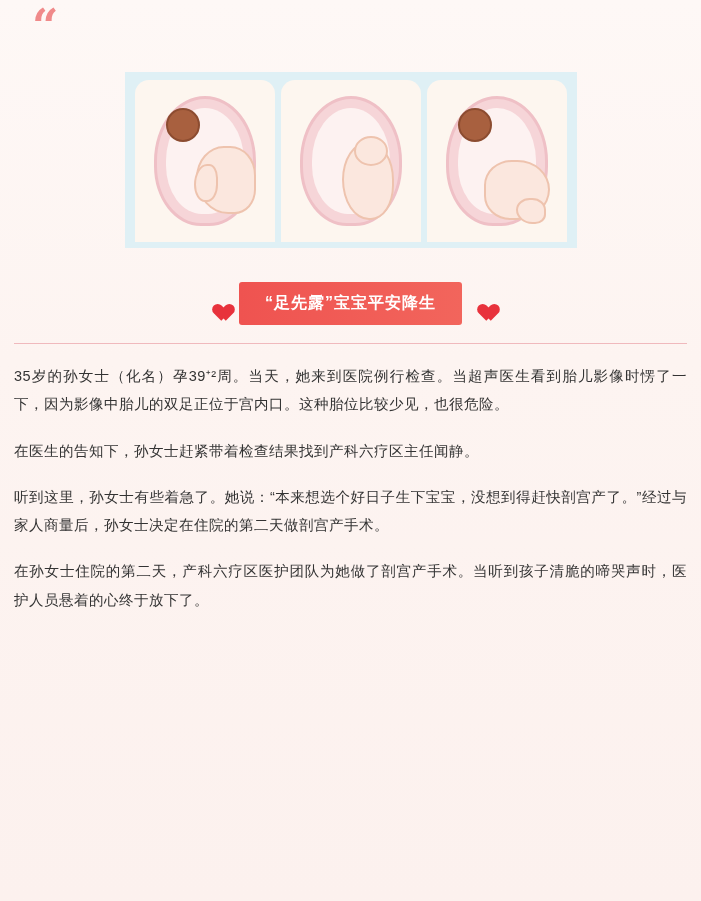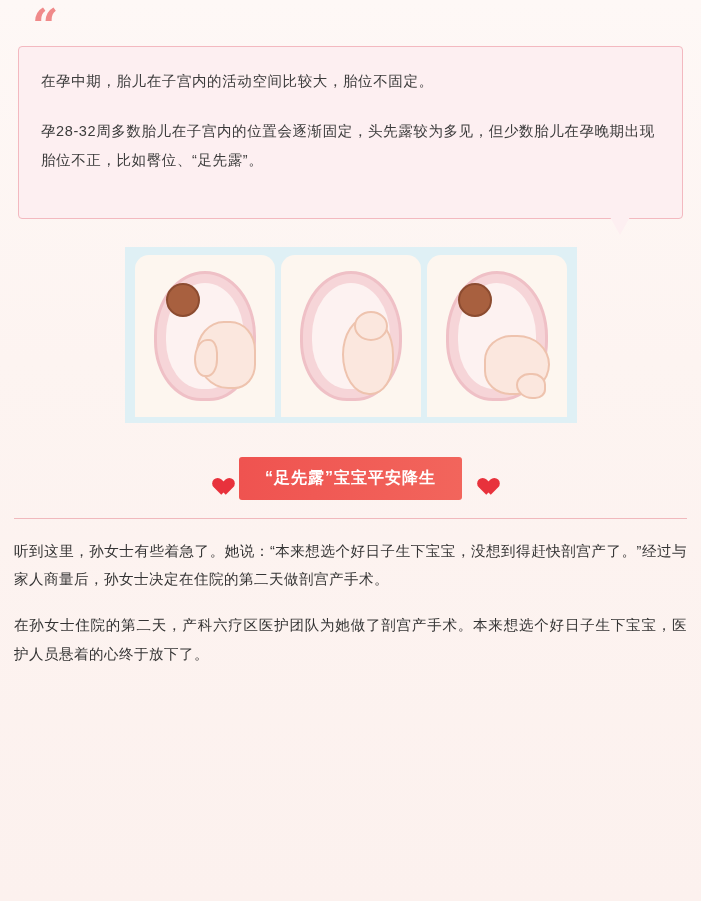--- a/index.html
+++ b/index.html
@@ -236,25 +236,20 @@
     text-align: justify;
   }
 </style>
 </head>
 <body>
 
 <div class="page">
 
   <section class="quote-section">
     <span class="quote-mark">“</span>
-    <div class="quote-box">
-      <p>在孕中期，胎儿在子宫内的活动空间比较大，胎位不固定。</p>
-      <p>孕28-32周多数胎儿在子宫内的位置会逐渐固定，头先露较为多见，但少数胎儿在孕晚期出现胎位不正，比如臀位、“足先露”。</p>
-      <span class="quote-tail"></span>
-    </div>
   </section>
 
   <div class="illustration-wrap">
     <div class="illustration">
 
       <div class="womb-panel p1">
         <div class="womb-oval">
           <div class="womb-inner">
             <div class="baby body-blob b1-body"></div>
             <div class="baby b1-limb"></div>
@@ -287,17 +282,19 @@
 
   <div class="banner-wrap">
     <span class="heart"></span>
     <div class="banner">“足先露”宝宝平安降生</div>
     <span class="heart"></span>
   </div>
 
   <div class="divider"></div>
 
   <article class="article">
+    <p>35岁的孙女士（化名）孕39⁺²周。当天，她来到医院例行检查。当超声医生看到胎儿影像时愣了一下，因为影像中胎儿的双足正位于宫内口。这种胎位比较少见，也很危险。</p>
+    <p>在医生的告知下，孙女士赶紧带着检查结果找到产科六疗区主任闻静。</p>
     <p>听到这里，孙女士有些着急了。她说：“本来想选个好日子生下宝宝，没想到得赶快剖宫产了。”经过与家人商量后，孙女士决定在住院的第二天做剖宫产手术。</p>
-    <p>在孙女士住院的第二天，产科六疗区医护团队为她做了剖宫产手术。本来想选个好日子生下宝宝，医护人员悬着的心终于放下了。</p>
+    <p>在孙女士住院的第二天，产科六疗区医护团队为她做了剖宫产手术。当听到孩子清脆的啼哭声时，医护人员悬着的心终于放下了。</p>
   </article>
 
 </div>
 
 </body></html>

